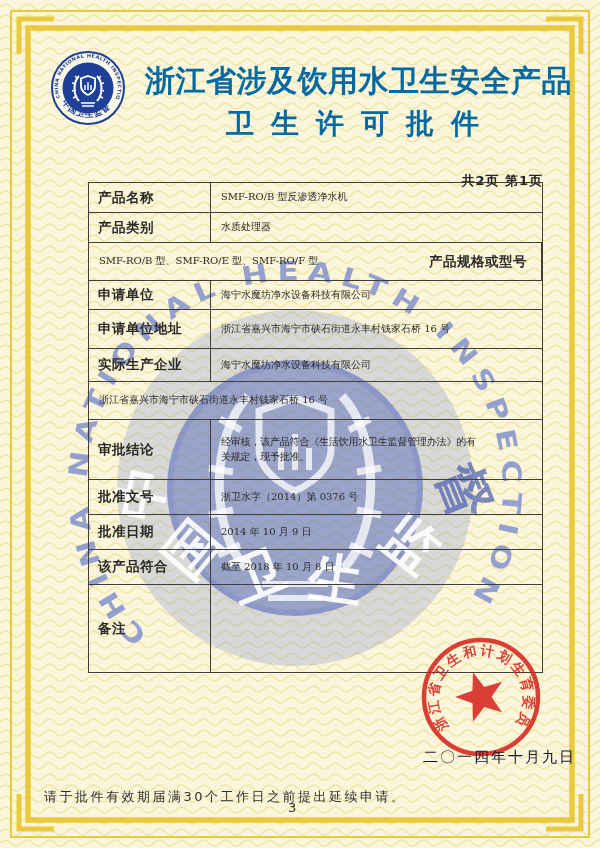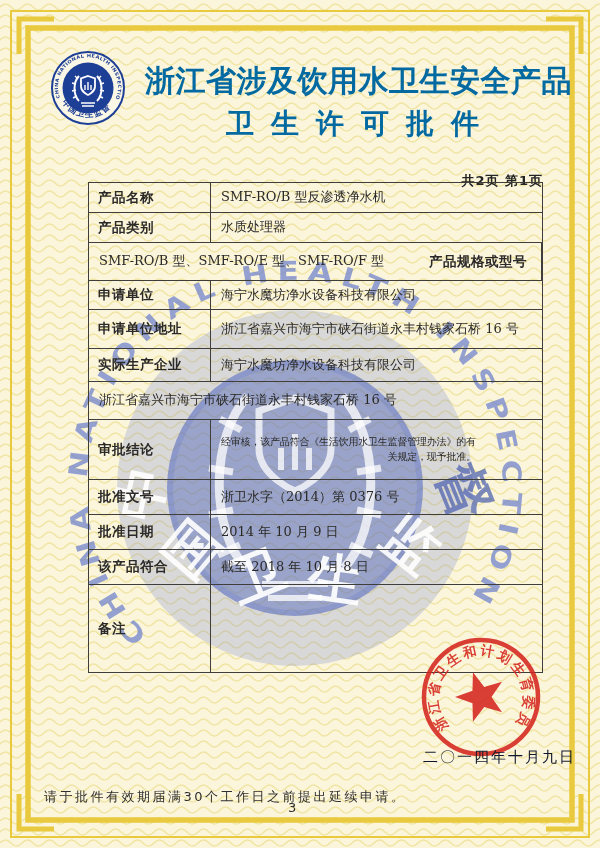--- a/index.html
+++ b/index.html
@@ -20,26 +20,26 @@
 
   .titles{position:absolute;left:145px;top:60px;width:415px;text-align:center;color:#0369a1;}
   .title1{font-size:30px;font-weight:bold;letter-spacing:0.5px;line-height:42px;white-space:nowrap;}
   .title2{font-size:28px;font-weight:bold;letter-spacing:17px;text-indent:17px;line-height:44px;white-space:nowrap;}
 
   .pageind{position:absolute;right:57px;top:172px;font-size:13px;font-weight:bold;letter-spacing:1px;color:#242422;}
 
   .tbl{position:absolute;left:88px;top:182px;width:455px;border:1.6px solid #403e3a;box-sizing:border-box;}
   .row{display:flex;box-sizing:border-box;}
   .row + .row{border-top:1.3px solid #403e3a;}
-  .cell{display:flex;align-items:center;box-sizing:border-box;text-align:right;}
+  .cell{display:flex;align-items:center;box-sizing:border-box;}
   .lab{width:122px;flex:0 0 122px;border-right:1.3px solid #403e3a;padding-left:9px;
        font-size:13.5px;font-weight:bold;letter-spacing:0.5px;color:#2b2a28;}
   .val{flex:1;padding-left:10px;padding-right:4px;
        font-family:"DejaVu Serif","Liberation Serif",serif;
-       font-size:13px;color:#2b2a28;line-height:1.45;}
+       font-size:10px;color:#2b2a28;line-height:1.45;}
   .r1{height:29px}.r2{height:30px}.r3{height:38px}.r4{height:29px}
   .r5{height:39px}.r6{height:33px}.r7{height:38px}.r8{height:60px}
   .r9{height:35px}.r10{height:35px}.r11{height:35px}.r12{height:88px}
   .r8 .val{white-space:pre-line;font-size:10px;letter-spacing:-0.2px;}
 
   .stampdate{position:absolute;right:24px;top:748px;font-size:15px;letter-spacing:2px;
              color:#0f172a;z-index:5;white-space:nowrap;}
   .footnote{position:absolute;left:44px;top:788px;font-size:13px;letter-spacing:2.5px;
             color:#2f2e2c;white-space:nowrap;}
   .pagenum{position:absolute;left:288px;top:800px;font-size:13px;color:#2f2e2c;}

